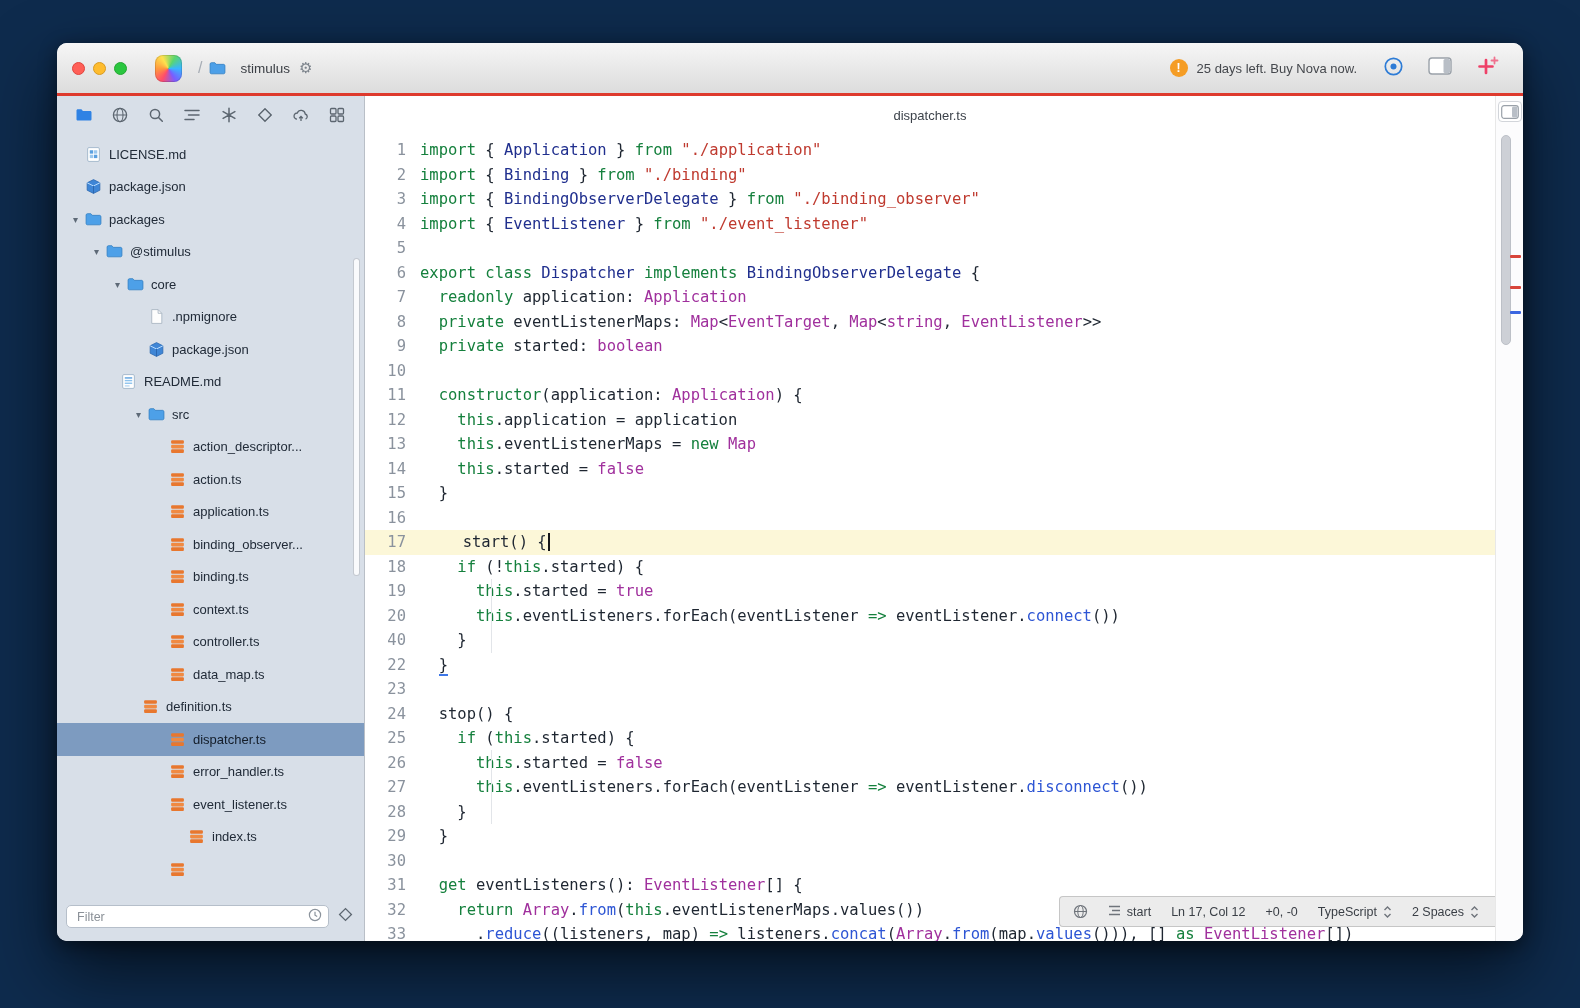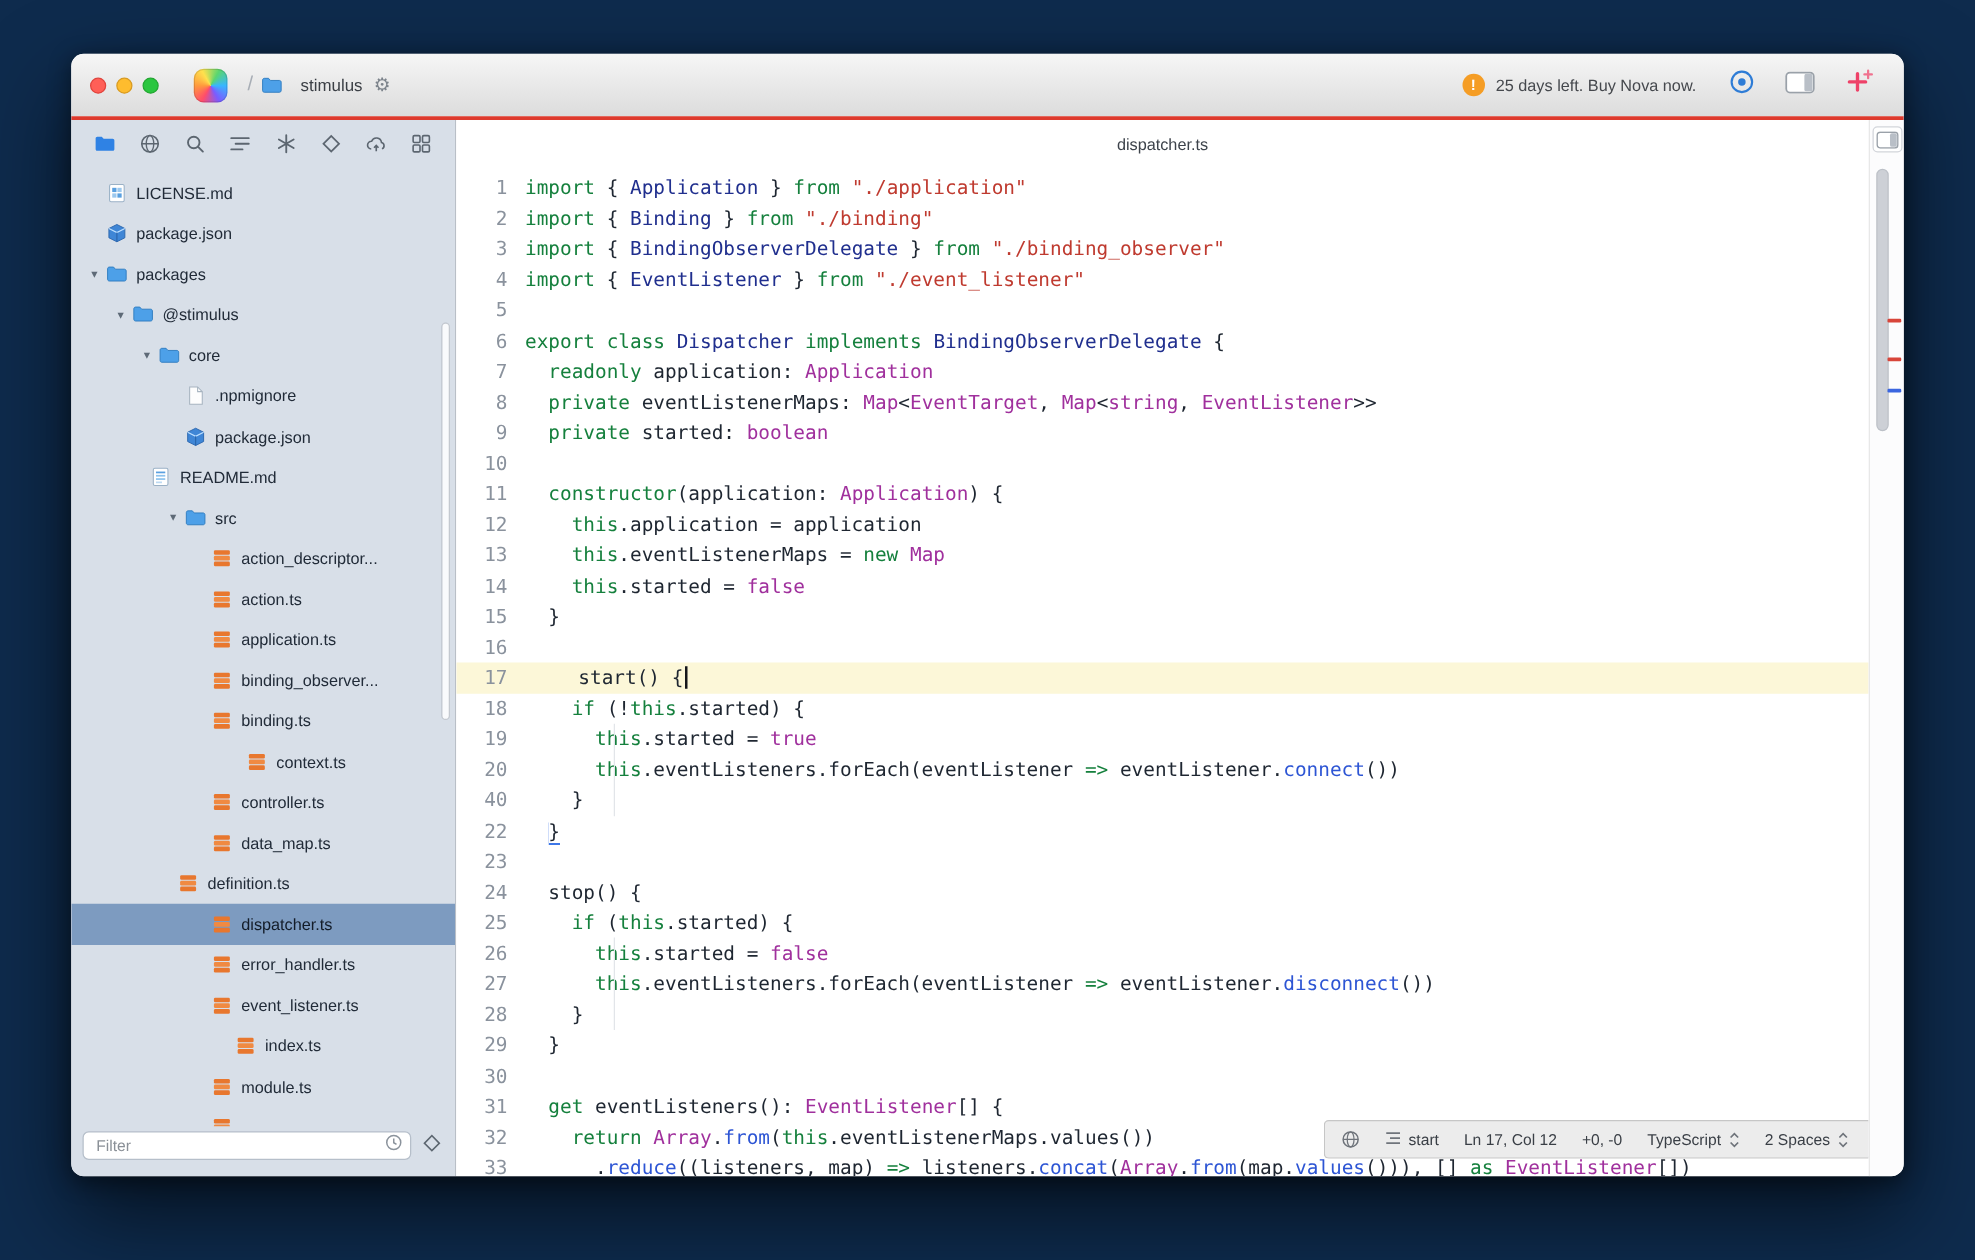--- a/index.html
+++ b/index.html
@@ -337,21 +337,21 @@
             <span class="disc"></span>
             <span class="ficon">
               <svg viewBox="0 0 16 16">
                 <rect x="2" y="2" width="12" height="3.5" rx="1" fill="#e8772e"></rect>
                 <rect x="2" y="6.3" width="12" height="3.5" rx="1" fill="#f08a42"></rect>
                 <rect x="2" y="10.6" width="12" height="3.5" rx="1" fill="#e8772e"></rect>
               </svg>
             </span>
             <span class="flabel">binding.ts</span>
           </div>
-          <div class="trow" style="padding-left: 93px; margin-left: 28px;">
+          <div class="trow" style="padding-left: 93px;">
             <span class="disc"></span>
             <span class="ficon">
               <svg viewBox="0 0 16 16">
                 <rect x="2" y="2" width="12" height="3.5" rx="1" fill="#e8772e"></rect>
                 <rect x="2" y="6.3" width="12" height="3.5" rx="1" fill="#f08a42"></rect>
                 <rect x="2" y="10.6" width="12" height="3.5" rx="1" fill="#e8772e"></rect>
               </svg>
             </span>
             <span class="flabel">context.ts</span>
           </div>
@@ -424,31 +424,20 @@
           <div class="trow" style="padding-left: 112px;">
             <span class="disc"></span>
             <span class="ficon">
               <svg viewBox="0 0 16 16">
                 <rect x="2" y="2" width="12" height="3.5" rx="1" fill="#e8772e"></rect>
                 <rect x="2" y="6.3" width="12" height="3.5" rx="1" fill="#f08a42"></rect>
                 <rect x="2" y="10.6" width="12" height="3.5" rx="1" fill="#e8772e"></rect>
               </svg>
             </span>
             <span class="flabel">index.ts</span>
-          </div>
-          <div class="trow" style="padding-left: 93px;">
-            <span class="disc"></span>
-            <span class="ficon">
-              <svg viewBox="0 0 16 16">
-                <rect x="2" y="2" width="12" height="3.5" rx="1" fill="#e8772e"></rect>
-                <rect x="2" y="6.3" width="12" height="3.5" rx="1" fill="#f08a42"></rect>
-                <rect x="2" y="10.6" width="12" height="3.5" rx="1" fill="#e8772e"></rect>
-              </svg>
-            </span>
-            <span class="flabel">module.ts</span>
           </div>
           <div class="trow" style="padding-left: 93px;">
             <span class="disc"></span>
             <span class="ficon">
               <svg viewBox="0 0 16 16">
                 <rect x="2" y="2" width="12" height="3.5" rx="1" fill="#e8772e"></rect>
                 <rect x="2" y="6.3" width="12" height="3.5" rx="1" fill="#f08a42"></rect>
                 <rect x="2" y="10.6" width="12" height="3.5" rx="1" fill="#e8772e"></rect>
               </svg>
             </span>

